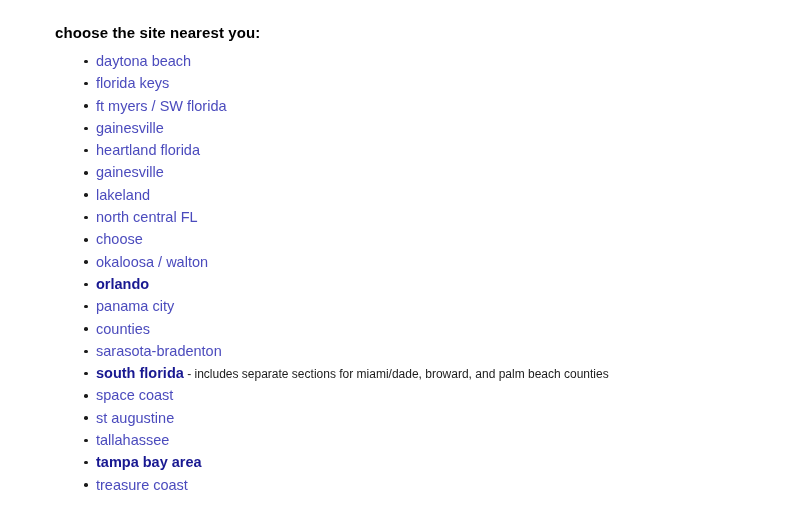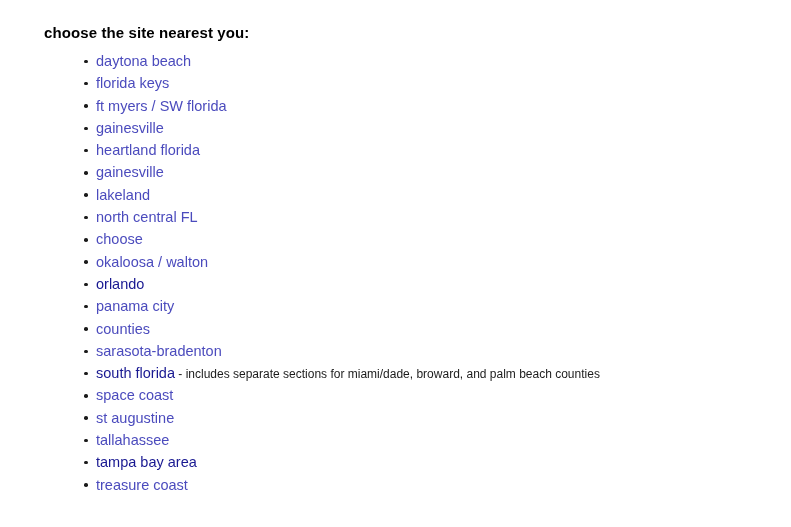--- a/index.html
+++ b/index.html
@@ -16,21 +16,21 @@
     -webkit-font-smoothing: antialiased;
   }
   #page {
     position: relative;
     width: 791px;
     height: 527px;
     background: #ffffff;
   }
   .heading {
     position: absolute;
-    left: 44px;
+    left: 55px;
     top: 24px;
     font-size: 15px;
     font-weight: bold;
     color: #000000;
     letter-spacing: 0.1px;
     white-space: nowrap;
     text-align: right;
   }
   ul.site-list {
     position: absolute;
@@ -61,21 +61,21 @@
     display: block;
   }
   .site-link {
     color: #4b4bbd;
     text-decoration: none;
     font-size: 14.5px;
     font-weight: normal;
   }
   .site-link.featured {
     color: #181891;
-    font-weight: normal;
+    font-weight: bold;
     text-align: center;
   }
   .suffix {
     color: #1c1c1c;
     font-size: 12px;
     font-weight: normal;
   }
 </style>
 </head>
 <body>

